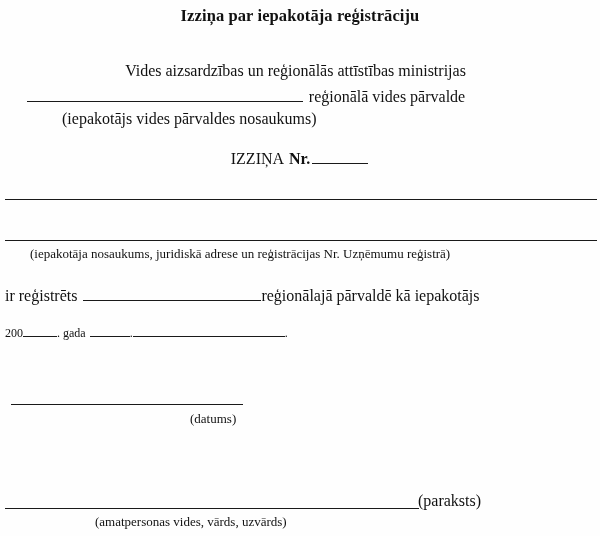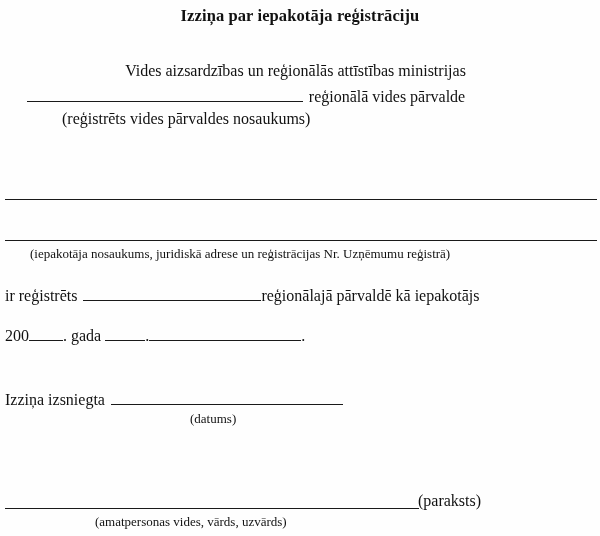--- a/index.html
+++ b/index.html
@@ -92,21 +92,21 @@
 
   
   .row-registered {
     top: 285px;
     left: 5px;
     font-size: 16px;
   }
   .row-date {
     top: 325px;
     left: 5px;
-    font-size: 16px;
+    font-size: 12px;
     font-family: Liberation Serif, serif;
   }
   .row-issued {
     top: 389px;
     left: 5px;
     font-size: 16px;
   }
   .cap-datums {
     top: 411px;
     left: 190px;
@@ -161,38 +161,41 @@
 <div class="page">
 
   <div class="abs doc-title">Izziņa par iepakotāja reģistrāciju</div>
 
   <div class="abs hdr-line1">Vides aizsardzības un reģionālās attīstības ministrijas</div>
 
   <div class="abs hdr-line2">
     <span class="blank b-dept"></span><span>reģionālā vides pārvalde</span>
   </div>
 
-  <div class="abs hdr-line3">(reģistrēts vides pārvaldes nosaukums)</div>
-
+  <div class="abs hdr-line3">(iepakotājs vides pārvaldes nosaukums)</div>
+
+  <div class="abs izzina-row">
+    <span>IZZIŅA</span><span class="nr">Nr.</span><span class="blank b-nr"></span>
+  </div>
 
   <div class="rule rule-1"></div>
   <div class="rule rule-2"></div>
 
   <div class="abs cap-company">(iepakotāja nosaukums, juridiskā adrese un reģistrācijas Nr. Uzņēmumu reģistrā)</div>
 
   <div class="abs row-registered">
     <span>ir reģistrēts</span><span class="blank b-reg"></span><span>reģionālajā pārvaldē kā iepakotājs</span>
   </div>
 
   <div class="abs row-date">
     <span>200</span><span class="blank b-year"></span><span>. gada</span><span class="blank b-day"></span><span>.</span><span class="blank b-month"></span><span>.</span>
   </div>
 
   <div class="abs row-issued">
-    <span>Izziņa izsniegta</span><span class="blank b-issued"></span>
+    <span class="blank b-issued"></span>
   </div>
   <div class="abs cap-datums">(datums)</div>
 
 
   <div class="sig-rule"></div>
   <div class="abs sig-paraksts">(paraksts)</div>
   <div class="abs cap-amatpersona">(amatpersonas vides, vārds, uzvārds)</div>
 
 </div>
 

